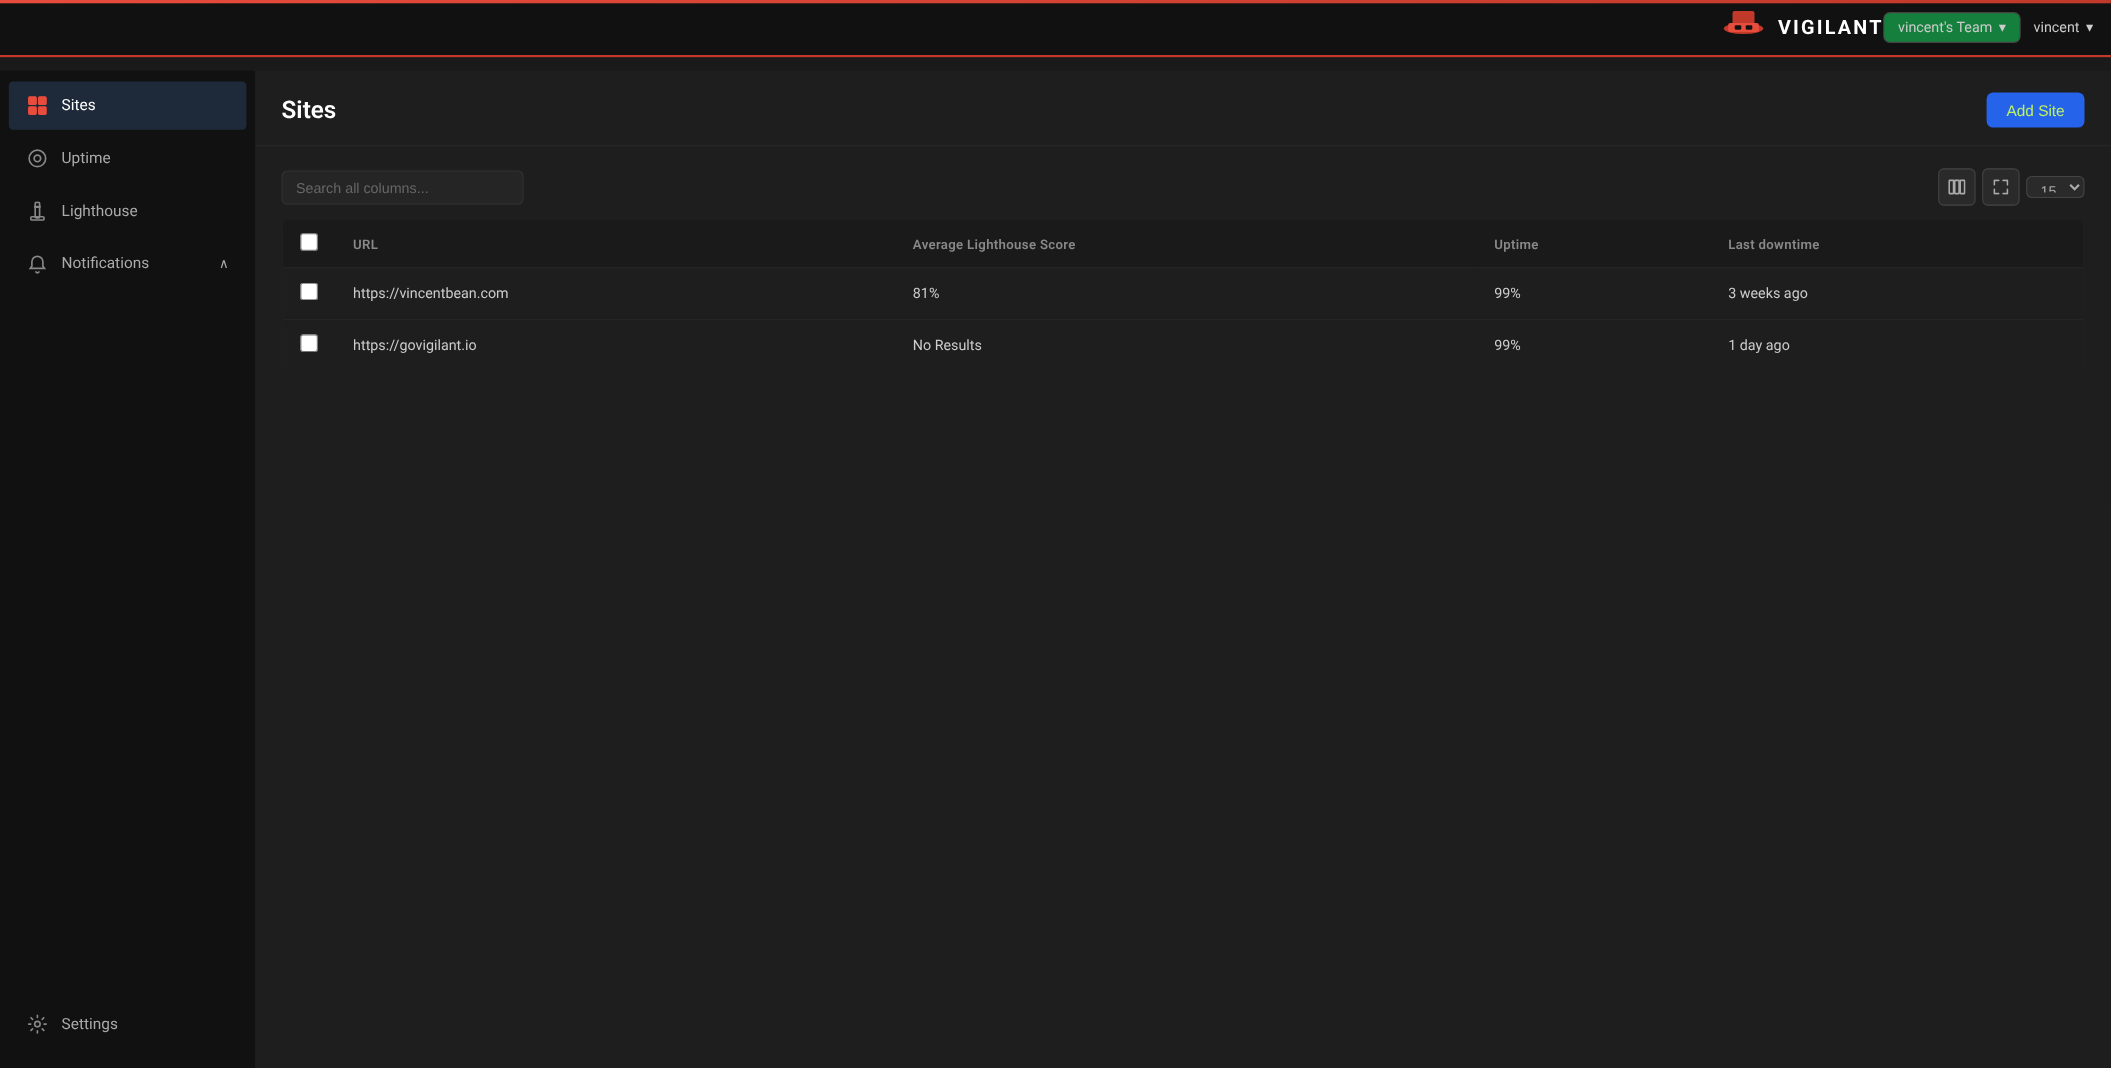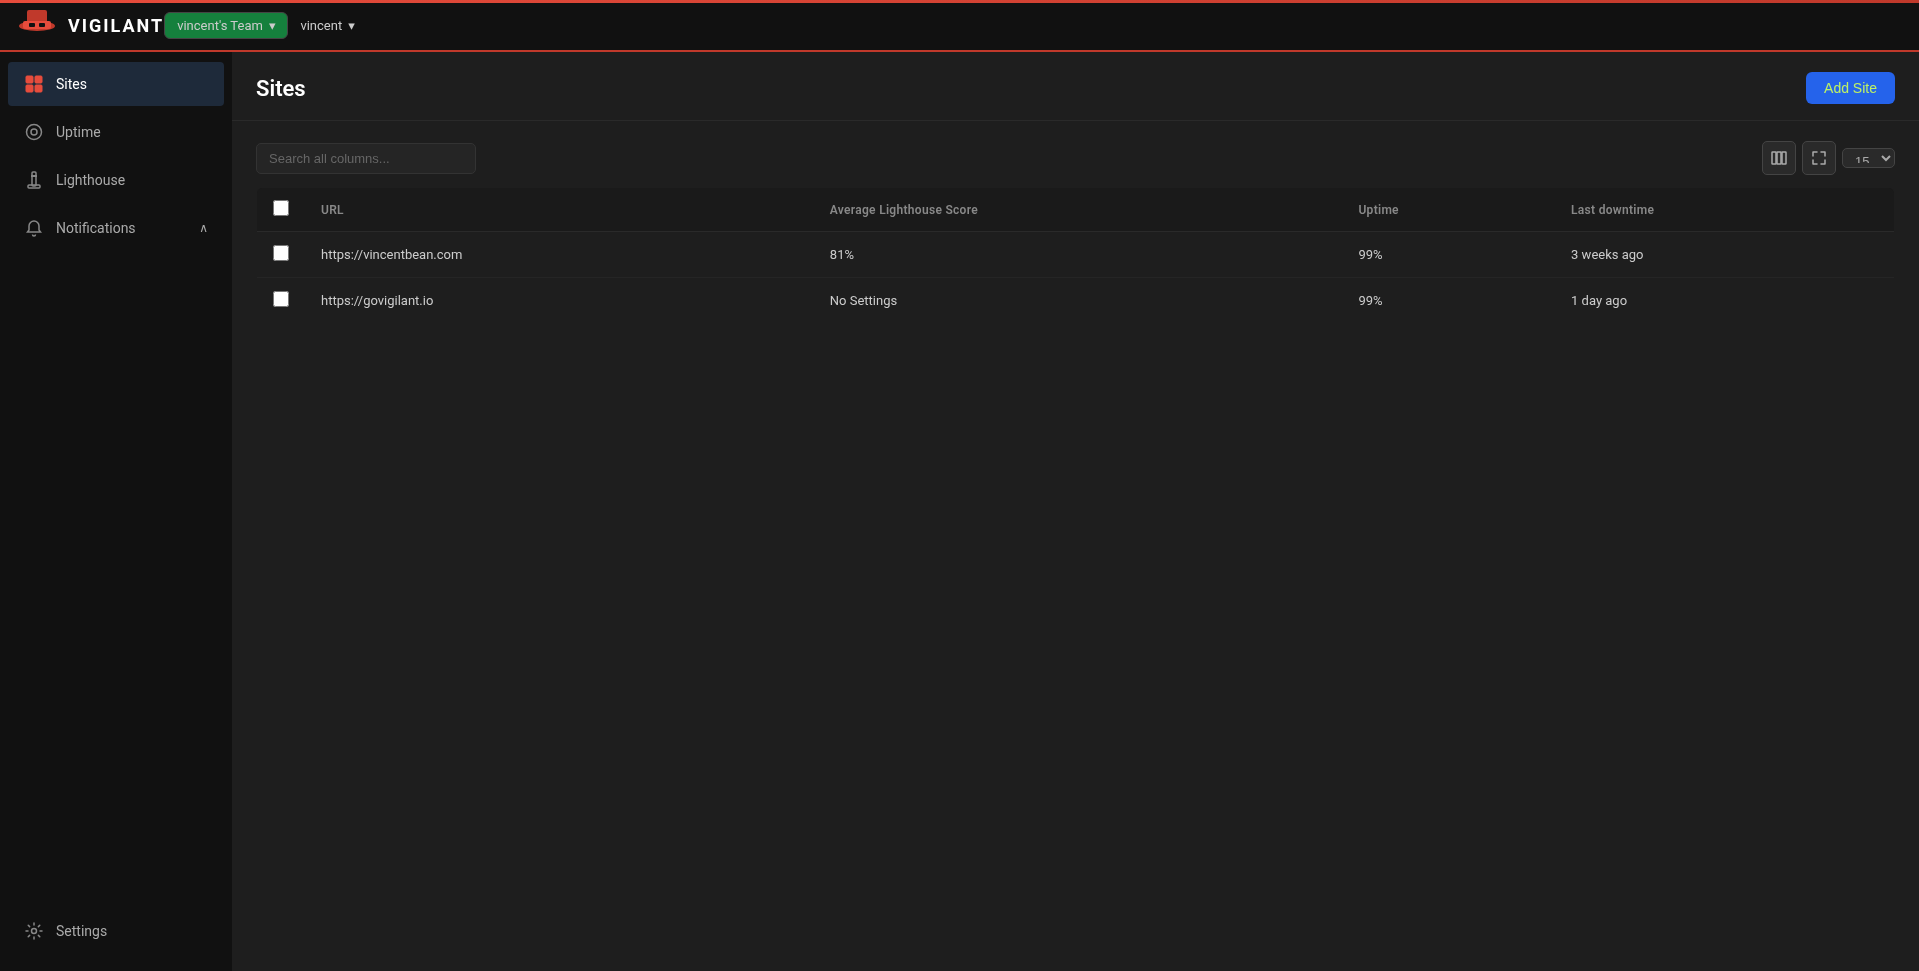--- a/index.html
+++ b/index.html
@@ -14,21 +14,21 @@
       display: flex;
       flex-direction: column;
     }
 
     
     .topbar {
       height: 52px;
       background: #111;
       display: flex;
       align-items: center;
-      justify-content: flex-start;
+      justify-content: flex-end;
       padding: 0 16px;
       border-bottom: 2px solid #c0392b;
       flex-shrink: 0;
       position: relative;
     }
     .topbar::before {
       content: '';
       position: absolute;
       top: 0; left: 0; right: 0;
       height: 3px;
@@ -74,20 +74,21 @@
       color: #ccc;
       font-size: 13px;
       cursor: pointer;
     }
 
     
     .main-layout {
       display: flex;
       flex: 1;
       overflow: hidden;
+      margin-top: 12px;
     }
 
     
     .sidebar {
       width: 232px;
       background: #111;
       display: flex;
       flex-direction: column;
       padding-top: 8px;
       flex-shrink: 0;
@@ -394,21 +395,21 @@
         <tr>
               <td><input type="checkbox" class="checkbox" style=""></td>
               <td>https://vincentbean.com</td>
               <td class="green-text">81%</td>
               <td class="green-text">99%</td>
               <td>3 weeks ago</td>
             </tr>
             <tr>
               <td><input type="checkbox" class="checkbox" style=""></td>
               <td>https://govigilant.io</td>
-              <td>No Settings</td>
+              <td>No Results</td>
               <td class="green-text">99%</td>
               <td>1 day ago</td>
             </tr>
           </tbody>
       </table>
     </div>
   </div>
 </div>
 
 </body></html>

